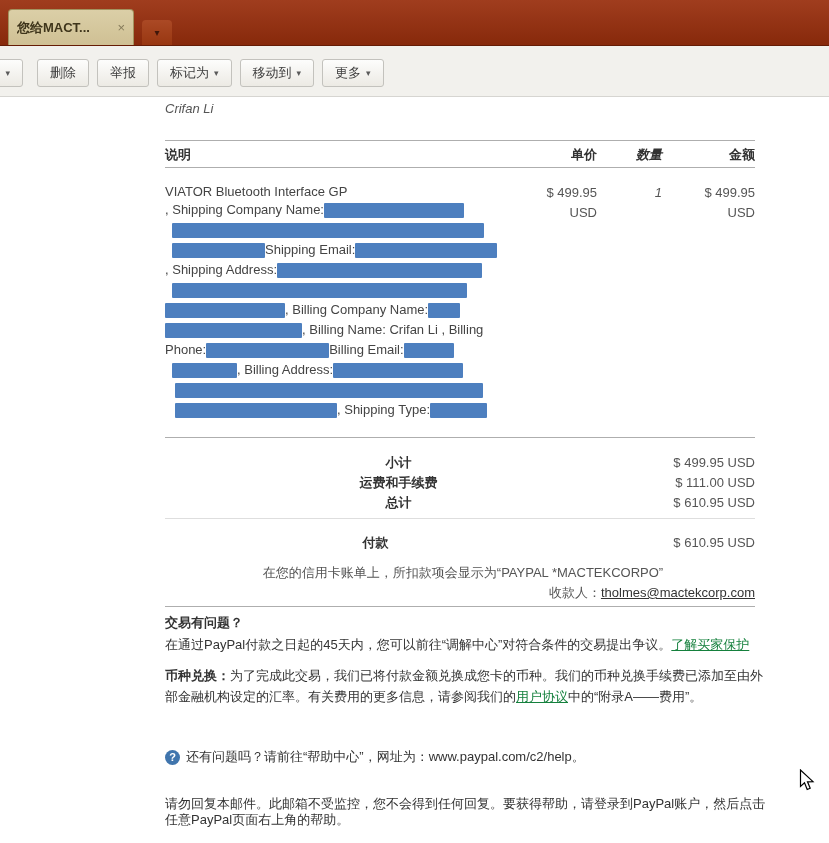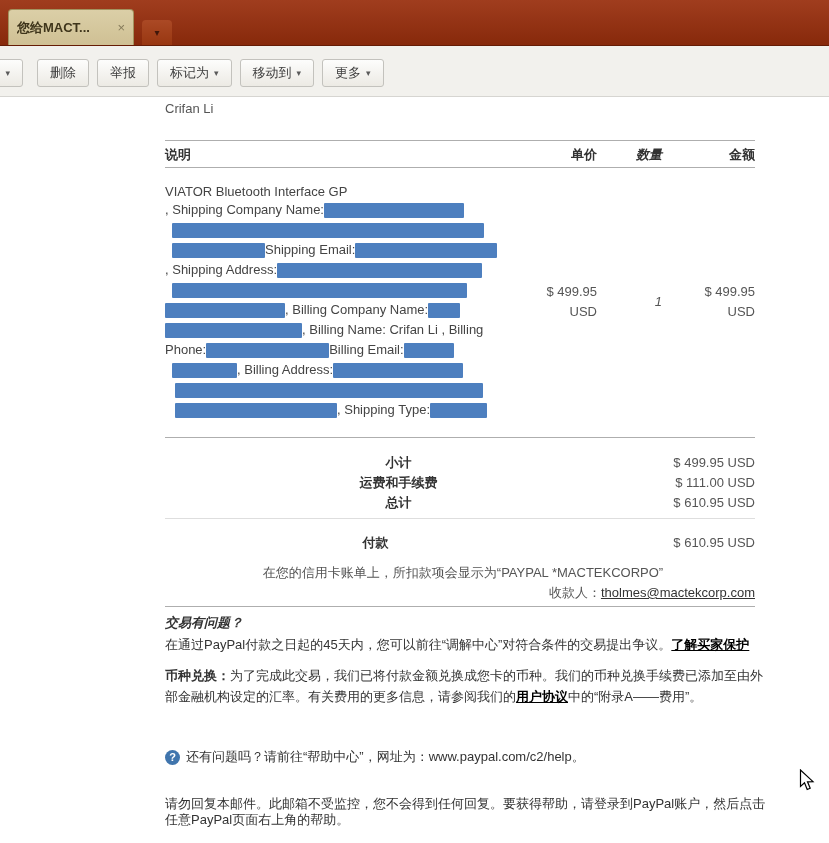--- a/index.html
+++ b/index.html
@@ -29,44 +29,44 @@
   .tb-row{position:absolute;left:37px;top:13px;display:flex;}
   .tb-btn{height:28px;border:1px solid #c3c2bd;border-radius:3px;
     background:linear-gradient(#fdfdfc,#eceae4);
     color:#3d3d3d;font-size:13px;font-family:inherit;
     display:inline-flex;align-items:center;padding:0 12px;margin-right:8px;cursor:pointer;}
   .tb-btn.partial{position:absolute;left:-30px;top:13px;width:53px;justify-content:flex-end;margin:0;}
   .caret{font-size:9px;color:#5a5a5a;margin-left:5px;}
   
   .content{position:absolute;top:97px;left:0;width:829px;height:746px;background:#fff;}
   .email-body{position:absolute;left:165px;top:0;width:620px;height:746px;}
-  .greeting{position:absolute;top:4px;left:0;color:#555;}
+  .greeting{position:absolute;top:4px;left:0;color:#555;font-style:italic;}
   .t-rule{position:absolute;left:0;width:590px;border-top:1px solid #aeaeae;height:0;}
   .t-rule.light{border-top:1px solid #dedede;}
   .t-head{position:absolute;top:49px;left:0;width:590px;display:flex;font-weight:bold;color:#333;}
   .c-desc{width:355px;}
   .c-unit{width:77px;text-align:right;}
   .c-qty{width:65px;text-align:right;font-style:italic;}
   .c-amt{width:93px;text-align:right;}
-  .item-row{position:absolute;top:86px;left:0;width:590px;display:flex;align-items:center;}
+  .item-row{position:absolute;top:86px;left:0;width:590px;display:flex;align-items:flex-start;}
   .item-row .c-unit,.item-row .c-qty,.item-row .c-amt{color:#555;line-height:20px;}
   .item-title{color:#444;height:17px;line-height:17px;}
   .desc-line{height:20px;line-height:20px;white-space:nowrap;color:#444;}
   .redact{display:inline-block;height:15px;vertical-align:middle;border-radius:1px;background:#4d7fbf;}
   .summary{position:absolute;top:356px;left:0;width:590px;}
   .sum-row{display:flex;height:20px;line-height:20px;}
   .sum-label{flex:1;text-align:center;font-weight:bold;color:#333;}
   .sum-value{width:123px;text-align:right;color:#555;}
   .payment-row{position:absolute;top:436px;left:0;width:590px;display:flex;height:20px;line-height:20px;gap:46px;}
   .note{position:absolute;top:467px;left:3px;width:590px;text-align:center;color:#555;}
   .payee{position:absolute;top:487px;left:0;width:590px;text-align:right;color:#555;}
   .payee a{color:#333;}
-  .sec-title{position:absolute;top:517px;left:0;font-weight:bold;color:#333;font-style:italic;}
+  .sec-title{position:absolute;top:517px;left:0;font-weight:bold;color:#333;}
   .para{position:absolute;left:0;width:606px;line-height:21px;color:#333;}
-  .lnk{color:#000000;font-weight:bold;text-decoration:underline;cursor:pointer;}
+  .lnk{color:#15803d;font-weight:normal;text-decoration:underline;cursor:pointer;}
   .help-row{position:absolute;top:651px;left:0;display:flex;align-items:center;}
   .help-icon{width:15px;height:15px;border-radius:50%;background:#4075ad;color:#fff;
     font-size:11px;font-weight:bold;display:inline-flex;align-items:center;justify-content:center;
     margin-right:6px;flex:0 0 auto;}
   .footer-para{line-height:16px;}
   .cursor{position:absolute;left:799px;top:769px;pointer-events:none;}
 </style>
 </head>
 <body>
 

